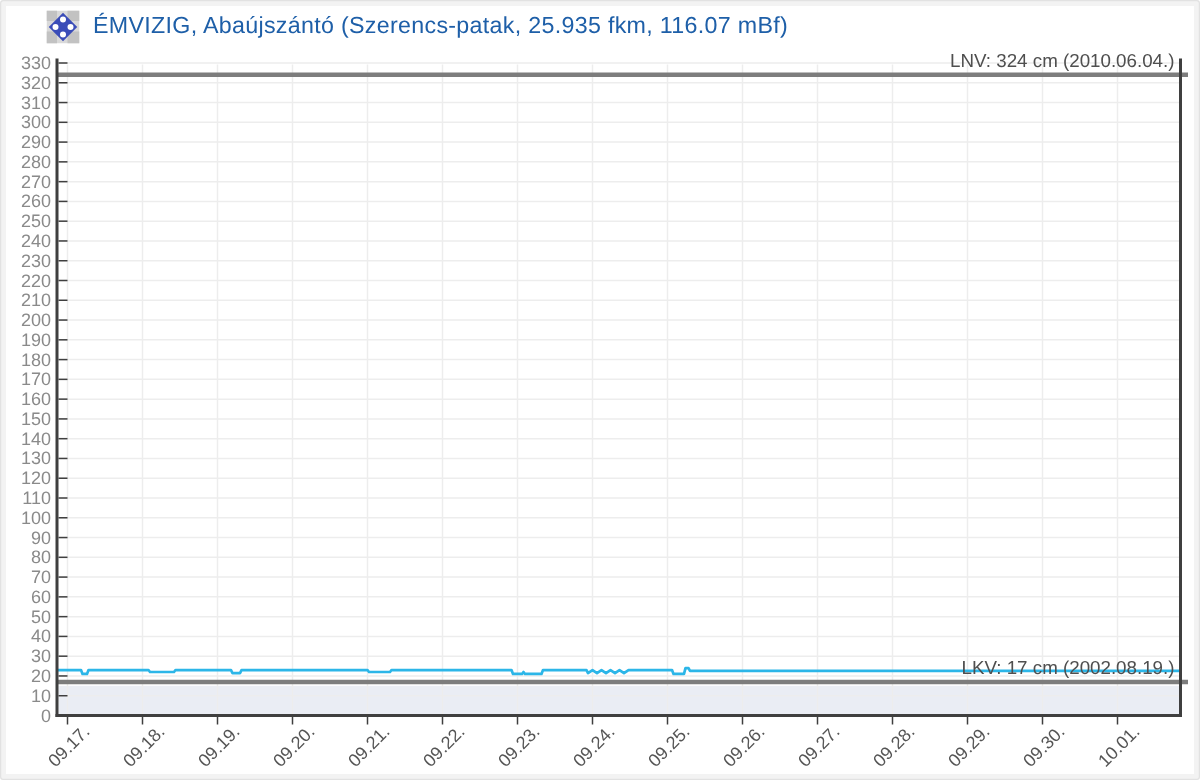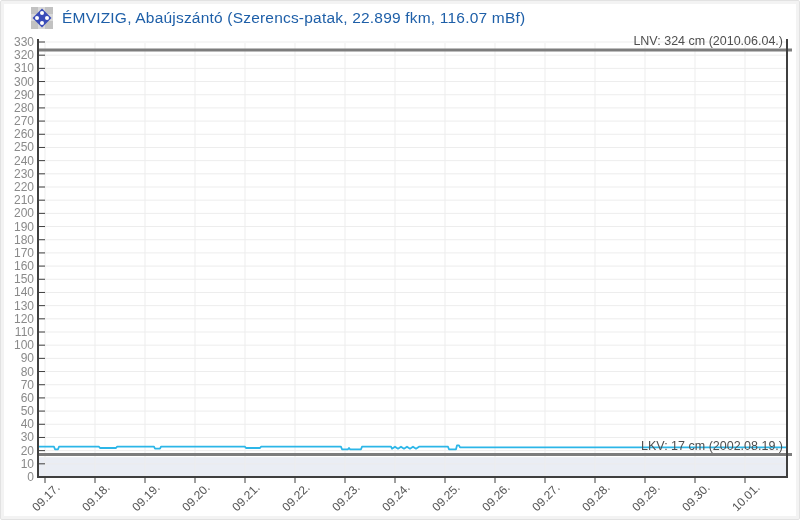--- a/index.html
+++ b/index.html
@@ -26,21 +26,21 @@
         <rect x="14" y="14" width="8" height="8" fill="#c2c2c2"></rect>
       </g>
       <path d="M11 1.5 L20.5 11 L11 20.5 L1.5 11 Z" fill="#3a4cb8"></path>
       <g fill="#ffffff">
         <circle cx="11" cy="6" r="2"></circle>
         <circle cx="16" cy="11" r="2"></circle>
         <circle cx="11" cy="16" r="2"></circle>
         <circle cx="6" cy="11" r="2"></circle>
       </g>
     </svg>
-    <span class="title">ÉMVIZIG, Abaújszántó (Szerencs-patak, 22.899 fkm, 116.07 mBf)</span>
+    <span class="title">ÉMVIZIG, Abaújszántó (Szerencs-patak, 25.935 fkm, 116.07 mBf)</span>
   </div>
 
   <svg id="chart" width="800" height="520">
       <rect x="39" y="457.22727272727275" width="747" height="19.772727272727252" fill="#eaedf4"></rect>
       <line x1="39" y1="463.8181818181818" x2="786" y2="463.8181818181818" stroke="#ededed" stroke-width="1"></line>
       <line x1="39" y1="450.6363636363636" x2="786" y2="450.6363636363636" stroke="#ededed" stroke-width="1"></line>
       <line x1="39" y1="437.45454545454544" x2="786" y2="437.45454545454544" stroke="#ededed" stroke-width="1"></line>
       <line x1="39" y1="424.27272727272725" x2="786" y2="424.27272727272725" stroke="#ededed" stroke-width="1"></line>
       <line x1="39" y1="411.09090909090907" x2="786" y2="411.09090909090907" stroke="#ededed" stroke-width="1"></line>
       <line x1="39" y1="397.90909090909093" x2="786" y2="397.90909090909093" stroke="#ededed" stroke-width="1"></line>

